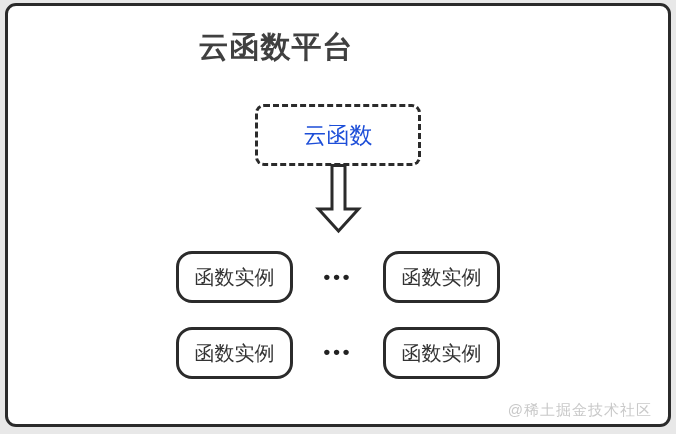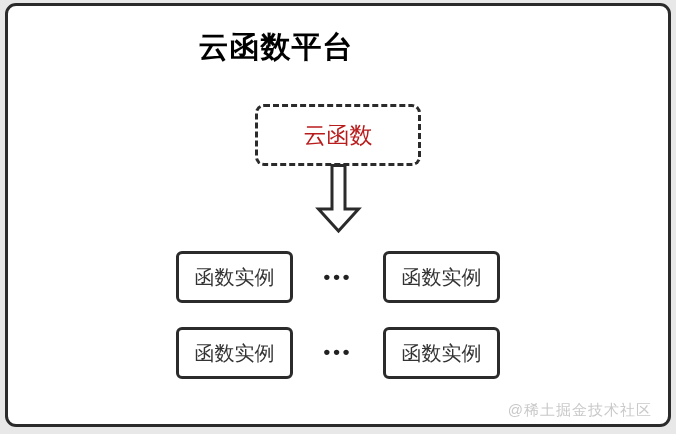--- a/index.html
+++ b/index.html
@@ -24,48 +24,48 @@
     box-sizing: border-box;
   }
   .title {
     position: absolute;
     left: 0; top: 27px;
     width: 552px;
     margin: 0;
     text-align: center;
     font-size: 30px;
     font-weight: 700;
-    color: #000000;
+    color: #404040;
     letter-spacing: 1px;
   }
   .cloud-box {
     position: absolute;
     left: 255px; top: 104px;
     width: 166px; height: 62px;
     box-sizing: border-box;
     border: 3px dashed #2b2b2b;
     border-radius: 9px;
     background: #ffffff;
     display: flex;
     align-items: center;
     justify-content: center;
     font-size: 23px;
-    color: #b91c1c;
+    color: #1d4ed8;
   }
   .arrow-svg {
     position: absolute;
     left: 315px; top: 164px;
     width: 47px; height: 70px;
   }
   .instance-box {
     position: absolute;
     width: 117px; height: 52px;
     box-sizing: border-box;
     border: 3px solid #2b2b2b;
-    border-radius: 6px;
+    border-radius: 16px;
     background: #ffffff;
     display: flex;
     align-items: center;
     justify-content: center;
     font-size: 20px;
     color: #333333;
   }
   .box-r1c1 { left: 176px; top: 251px; }
   .box-r1c2 { left: 383px; top: 251px; }
   .box-r2c1 { left: 176px; top: 327px; }

